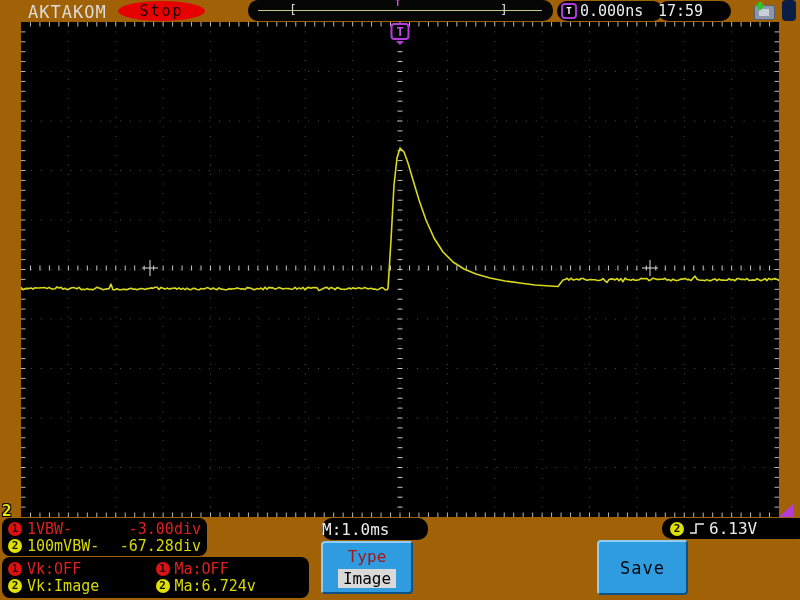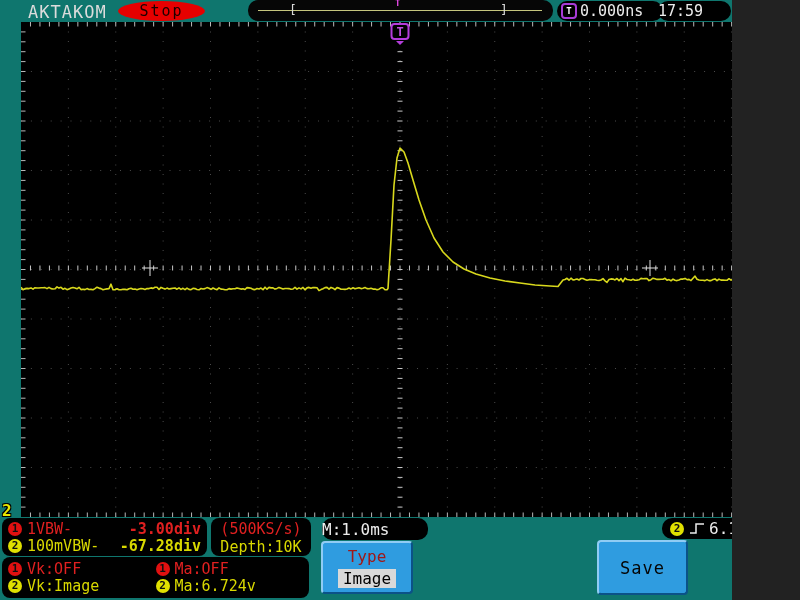--- a/index.html
+++ b/index.html
@@ -1,18 +1,18 @@
 <!DOCTYPE html>
 <html><head>
 <meta charset="utf-8">
 <style>
   html,body{margin:0;padding:0;background:#222;}
   .screen{
-    position:relative;width:732px;height:600px;overflow:hidden;
-    background:#0f766e;
+    position:relative;width:800px;height:600px;overflow:hidden;
+    background:#a16207;
     font-family:"DejaVu Sans Mono","Liberation Mono",monospace;
     -webkit-font-smoothing:none;
   }
   
   .brand{position:absolute;left:28px;top:2px;font-size:17px;color:#dcdcdc;letter-spacing:1px;}
   .stop-oval{position:absolute;left:118px;top:1px;width:87px;height:20px;background:#e60000;
     border-radius:50%;display:flex;align-items:center;justify-content:center;
     color:#1a0000;font-size:15px;letter-spacing:2px;}
   .membar{position:absolute;left:248px;top:0;width:305px;height:21px;background:#060606;border-radius:10px;}
   .membar .memline{position:absolute;left:10px;top:10px;width:284px;height:1px;background:#c6c67e;}
@@ -36,21 +36,21 @@
   .ch2mark{position:absolute;left:2px;top:501px;color:#e8e800;font-size:16px;font-weight:bold;
     text-shadow:1px 1px 0 #000,-1px -1px 0 #000,1px -1px 0 #000,-1px 1px 0 #000;}
   .tri-level{position:absolute;left:779px;top:504px;width:14px;height:13px;background:#b43cdc;
     clip-path:polygon(0 100%,100% 0,100% 100%);}
   
   .blackbox{position:absolute;background:#000;border-radius:8px;font-size:15px;}
   .box-vbw{left:2px;top:518px;width:205px;height:38px;padding:2px 6px;box-sizing:border-box;}
   .box-acq{left:211px;top:518px;width:100px;height:38px;padding:2px 0;box-sizing:border-box;text-align:center;}
   .box-meas{left:2px;top:557px;width:307px;height:41px;padding:3px 6px;box-sizing:border-box;}
   .rowline{display:flex;align-items:center;gap:5px;height:17px;}
-  .rowline .right{margin-left:auto;font-weight:bold;}
+  .rowline .right{margin-left:auto;}
   .cells{display:flex;align-items:center;height:17px;}
   .cell{width:148px;display:flex;align-items:center;gap:5px;}
   .red{color:#e02020;} .yel{color:#d8d800;}
   .badge{display:inline-flex;width:14px;height:14px;border-radius:50%;align-items:center;
     justify-content:center;font-size:11px;font-weight:bold;color:#101010;flex:0 0 auto;}
   .badge.c1{background:#e01010;} .badge.c2{background:#e0e000;}
   .pill.mmain{left:322px;top:518px;width:106px;height:22px;font-size:16px;}
   .pill.triglev{left:662px;top:518px;width:130px;height:21px;padding:0 8px;gap:4px;font-size:16px;}
   .btn3d{position:absolute;background:#2f9ce0;border-radius:4px;box-sizing:border-box;
     border-top:2px solid #90ccf4;border-left:2px solid #90ccf4;
@@ -524,24 +524,20 @@
       <span>1VBW-</span>
       <span class="right">-3.00div</span>
     </div>
     <div class="rowline yel">
       <span class="badge c2">2</span>
       <span>100mVBW-</span>
       <span class="right">-67.28div</span>
     </div>
   </div>
 
-  <div class="blackbox box-acq">
-    <div class="red">(500KS/s)</div>
-    <div class="yel">Depth:10K</div>
-  </div>
 
   <div class="blackbox box-meas">
     <div class="cells">
       <div class="cell red">
         <span class="badge c1">1</span>
         <span>Vk:OFF</span>
       </div>
       <div class="cell red">
         <span class="badge c1">1</span>
         <span>Ma:OFF</span>

